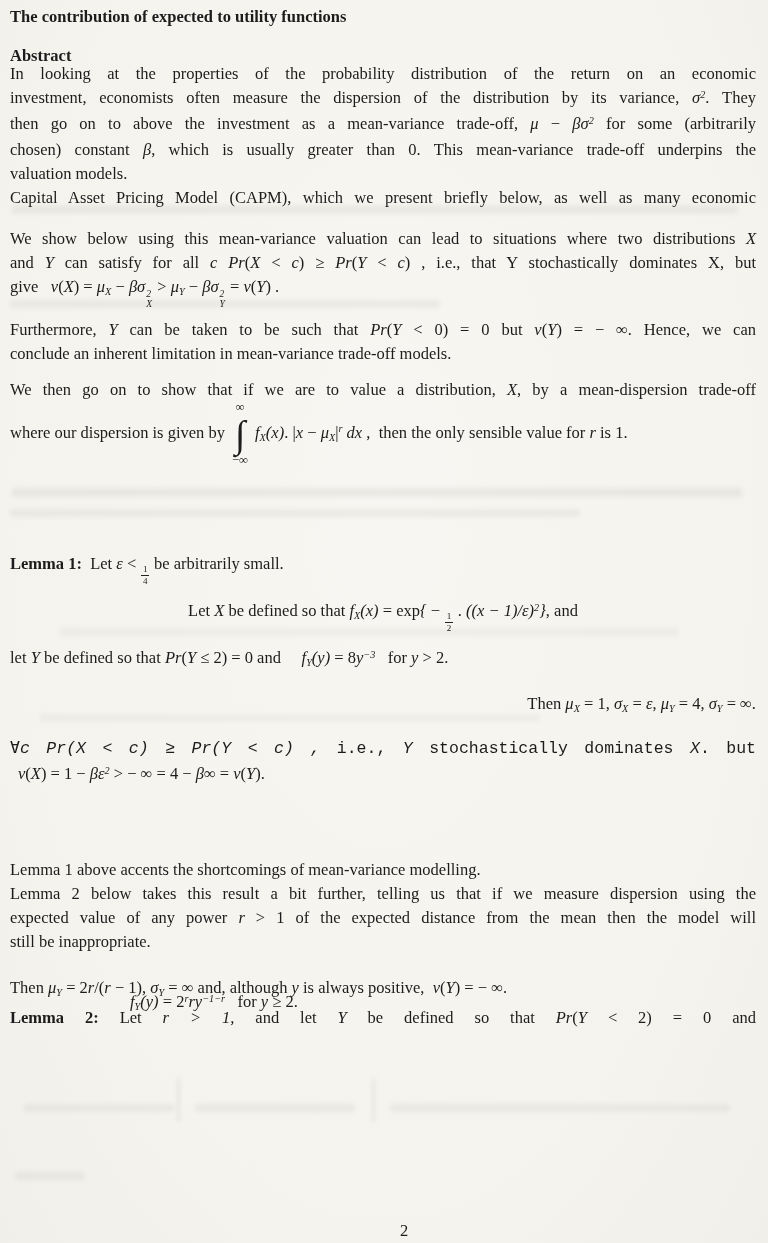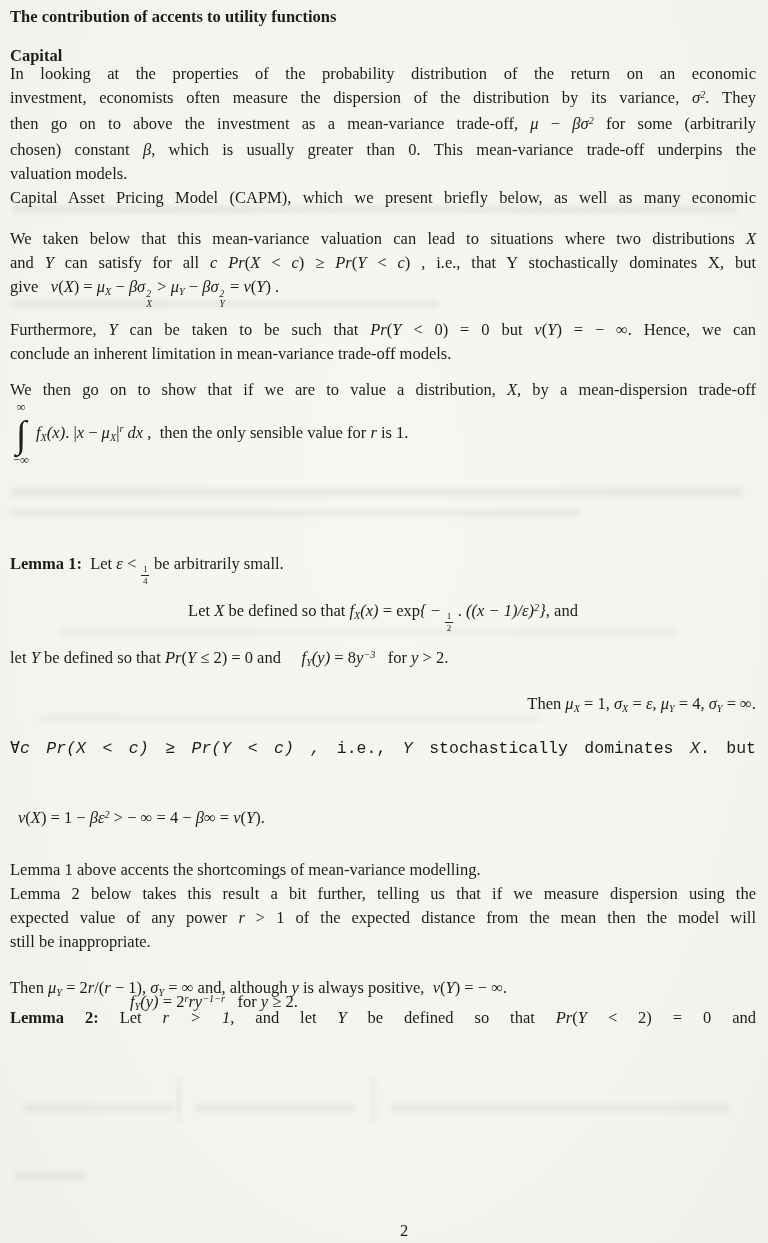--- a/index.html
+++ b/index.html
@@ -41,53 +41,53 @@
   <div class="artifact" style="top:714px;left:40px;width:500px;height:8px;opacity:.07"></div>
   <div class="artifact" style="top:1104px;left:24px;width:150px;height:8px;opacity:.10"></div>
   <div class="artifact" style="top:1104px;left:195px;width:160px;height:8px;opacity:.10"></div>
   <div class="artifact" style="top:1104px;left:390px;width:340px;height:8px;opacity:.10"></div>
   <div class="artifact" style="top:1078px;left:177px;width:3px;height:44px;opacity:.14"></div>
   <div class="artifact" style="top:1078px;left:372px;width:3px;height:44px;opacity:.14"></div>
   <div class="artifact" style="top:1172px;left:15px;width:70px;height:8px;opacity:.10"></div>
 
   <div id="blocks-root">
       <div class="block" style="top: 5px;">
-        <div class="line"><span class="run-b">The contribution of accents to utility functions</span></div>
+        <div class="line"><span class="run-b">The contribution of expected to utility functions</span></div>
       </div>
       <div class="block" style="top: 44px;">
-        <div class="line"><span class="run-b">Capital</span></div>
+        <div class="line"><span class="run-b">Abstract</span></div>
       </div>
       <div class="block" style="top: 62px;">
         <div class="line j"><span class="run">In looking at the properties of the probability distribution of the return on an economic</span></div>
         <div class="line j"><span class="run">investment, economists often measure the dispersion of the distribution by its variance, </span><span class="run-i">σ</span><span class="run-sup">2</span><span class="run">. They</span></div>
         <div class="line j"><span class="run">then go on to above the investment as a mean-variance trade-off, </span><span class="run-i">μ</span><span class="run"> − </span><span class="run-i">βσ</span><span class="run-sup">2</span><span class="run"> for some (arbitrarily</span></div>
         <div class="line j"><span class="run">chosen) constant </span><span class="run-i">β</span><span class="run">, which is usually greater than 0. This mean-variance trade-off underpins the</span></div>
         <div class="line"><span class="run">valuation models.</span></div>
         <div class="line j"><span class="run">Capital Asset Pricing Model (CAPM), which we present briefly below, as well as many economic</span></div>
       </div>
       <div class="block" style="top: 227px;">
-        <div class="line j"><span class="run">We taken below that this mean-variance valuation can lead to situations where two distributions </span><span class="run-i">X</span></div>
+        <div class="line j"><span class="run">We show below using this mean-variance valuation can lead to situations where two distributions </span><span class="run-i">X</span></div>
         <div class="line j"><span class="run">and </span><span class="run-i">Y</span><span class="run"> can satisfy for all </span><span class="run-i">c Pr</span><span class="run">(</span><span class="run-i">X</span><span class="run"> &lt; </span><span class="run-i">c</span><span class="run">) ≥ </span><span class="run-i">Pr</span><span class="run">(</span><span class="run-i">Y</span><span class="run"> &lt; </span><span class="run-i">c</span><span class="run">) , i.e., that Y stochastically dominates X, but</span></div>
         <div class="line"><span class="run">give&nbsp;&nbsp;&nbsp;</span><span class="run-i">v</span><span class="run">(</span><span class="run-i">X</span><span class="run">) = </span><span class="run-i">μ</span><span class="run-sub">X</span><span class="run"> − </span><span class="run-i">βσ</span><span class="m-stack">
             <span>2</span>
             <span>X</span>
           </span><span class="run"> &gt; </span><span class="run-i">μ</span><span class="run-sub">Y</span><span class="run"> − </span><span class="run-i">βσ</span><span class="m-stack">
             <span>2</span>
             <span>Y</span>
           </span><span class="run"> = </span><span class="run-i">v</span><span class="run">(</span><span class="run-i">Y</span><span class="run">) .</span></div>
       </div>
       <div class="block" style="top: 318px;">
         <div class="line j"><span class="run">Furthermore, </span><span class="run-i">Y</span><span class="run"> can be taken to be such that </span><span class="run-i">Pr</span><span class="run">(</span><span class="run-i">Y</span><span class="run"> &lt; 0) = 0 but </span><span class="run-i">v</span><span class="run">(</span><span class="run-i">Y</span><span class="run">) = − ∞. Hence, we can</span></div>
         <div class="line"><span class="run">conclude an inherent limitation in mean-variance trade-off models.</span></div>
       </div>
       <div class="block" style="top: 378px;">
         <div class="line j"><span class="run">We then go on to show that if we are to value a distribution, </span><span class="run-i">X</span><span class="run">, by a mean-dispersion trade-off</span></div>
       </div>
       <div class="block" style="top: 401px;">
-        <div class="line"><span class="m-int">
+        <div class="line"><span class="run">where our dispersion is given by </span><span class="m-int">
             <span class="lim">∞</span>
             <span class="sign">∫</span>
             <span class="lim">−∞</span>
           </span><span class="run-i">f</span><span class="run-sub">X</span><span class="run-i">(x)</span><span class="run">. |</span><span class="run-i">x</span><span class="run"> − </span><span class="run-i">μ</span><span class="run-sub">X</span><span class="run">|</span><span class="run-sup">r</span><span class="run">&nbsp;</span><span class="run-i">dx</span><span class="run"> ,&nbsp; then the only sensible value for </span><span class="run-i">r</span><span class="run"> is 1.</span></div>
       </div>
       <div class="block" style="top: 552px;">
         <div class="line"><span class="run-b">Lemma 1:</span><span class="run">&nbsp; Let </span><span class="run-i">ε</span><span class="run"> &lt; </span><span class="m-frac">
             <span class="fn">1</span>
             <span class="fd">4</span>
           </span><span class="run"> be arbitrarily small.</span></div>
@@ -100,21 +100,21 @@
       </div>
       <div class="block" style="top: 646px;">
         <div class="line"><span class="run">let </span><span class="run-i">Y</span><span class="run"> be defined so that </span><span class="run-i">Pr</span><span class="run">(</span><span class="run-i">Y</span><span class="run"> ≤ 2) = 0 and&nbsp;&nbsp;&nbsp;&nbsp;&nbsp;</span><span class="run-i">f</span><span class="run-sub">Y</span><span class="run-i">(y)</span><span class="run"> = 8</span><span class="run-i">y</span><span class="run-sup">−3</span><span class="run">&nbsp;&nbsp; for </span><span class="run-i">y</span><span class="run"> &gt; 2.</span></div>
       </div>
       <div class="block" style="top: 692px; text-align: right;">
         <div class="line"><span class="run">Then </span><span class="run-i">μ</span><span class="run-sub">X</span><span class="run"> = 1, </span><span class="run-i">σ</span><span class="run-sub">X</span><span class="run"> = </span><span class="run-i">ε</span><span class="run">, </span><span class="run-i">μ</span><span class="run-sub">Y</span><span class="run"> = 4, </span><span class="run-i">σ</span><span class="run-sub">Y</span><span class="run"> = ∞.</span></div>
       </div>
       <div class="block" style="top: 737px; font-family: Liberation Mono, monospace;">
         <div class="line j"><span class="run-i">∀c&nbsp;Pr(X&nbsp;&lt;&nbsp;c)&nbsp;≥&nbsp;Pr(Y&nbsp;&lt;&nbsp;c)&nbsp;,</span><span class="run"> i.e., </span><span class="run-i">Y</span><span class="run"> stochastically dominates </span><span class="run-i">X</span><span class="run">. but</span></div>
       </div>
-      <div class="block" style="top: 762px; padding-left: 8px; margin-top: 44px;">
+      <div class="block" style="top: 762px; padding-left: 8px;">
         <div class="line"><span class="run-i">v</span><span class="run">(</span><span class="run-i">X</span><span class="run">) = 1 − </span><span class="run-i">βε</span><span class="run-sup">2</span><span class="run"> &gt; − ∞ = 4 − </span><span class="run-i">β</span><span class="run">∞ = </span><span class="run-i">v</span><span class="run">(</span><span class="run-i">Y</span><span class="run">).</span></div>
       </div>
       <div class="block" style="top: 858px;">
         <div class="line"><span class="run">Lemma 1 above accents the shortcomings of mean-variance modelling.</span></div>
         <div class="line j"><span class="run">Lemma 2 below takes this result a bit further, telling us that if we measure dispersion using the</span></div>
         <div class="line j"><span class="run">expected value of any power </span><span class="run-i">r</span><span class="run"> &gt; 1 of the expected distance from the mean then the model will</span></div>
         <div class="line"><span class="run">still be inappropriate.</span></div>
       </div>
       <div class="block" style="top: 1006px;">
         <div class="line j"><span class="run-b">Lemma</span><span class="run"> </span><span class="run-b">2:</span><span class="run"> Let </span><span class="run-i">r&nbsp;&gt;&nbsp;1,</span><span class="run"> and let </span><span class="run-i">Y</span><span class="run"> be defined so that </span><span class="run-i">Pr</span><span class="run">(</span><span class="run-i">Y</span><span class="run">&nbsp;&lt;&nbsp;2)&nbsp;=&nbsp;0 and</span></div>

